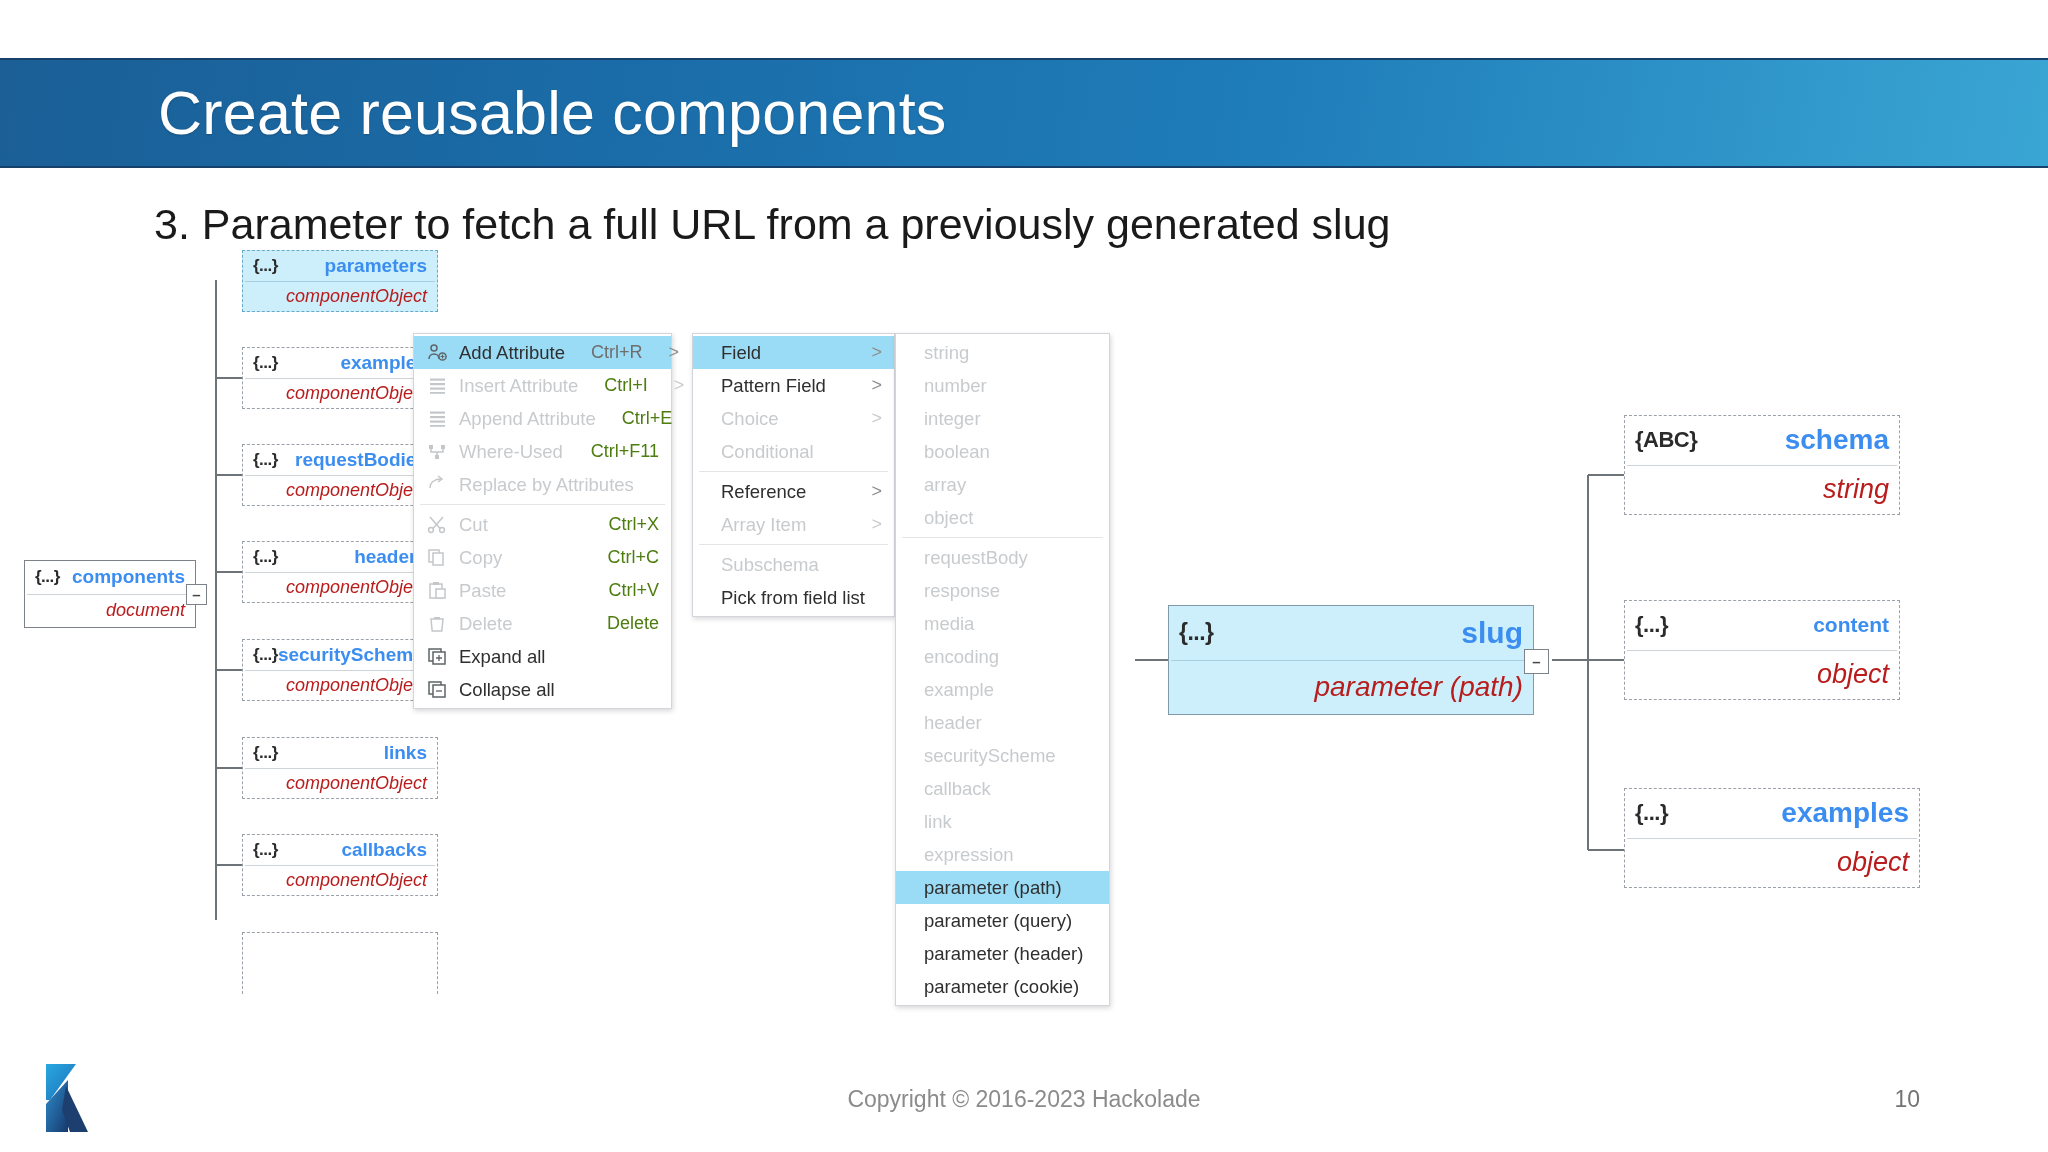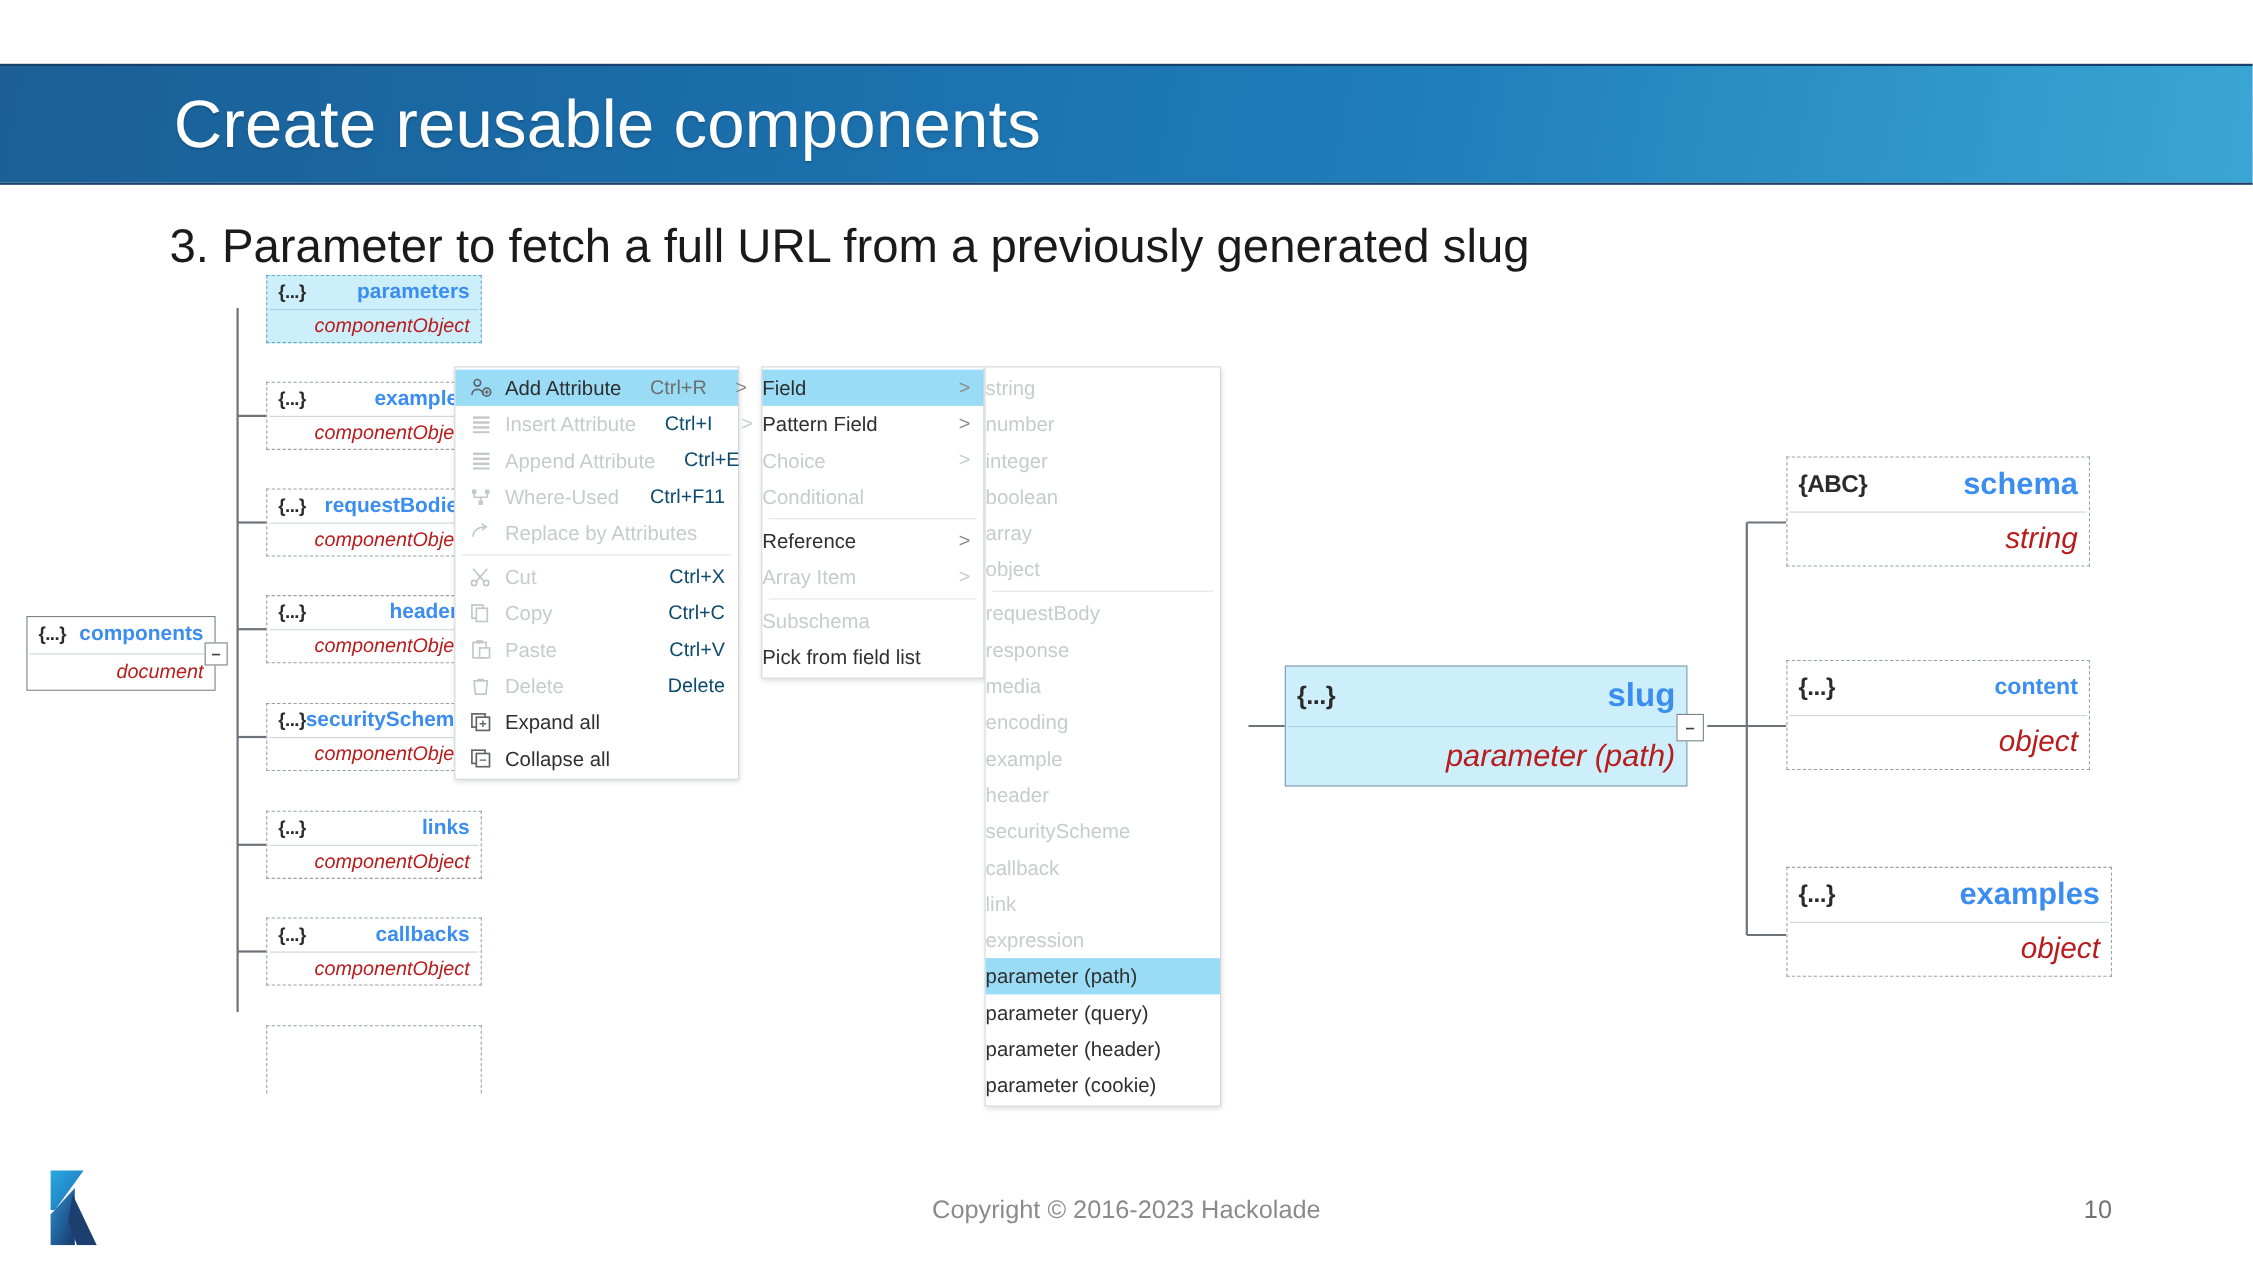--- a/index.html
+++ b/index.html
@@ -86,27 +86,27 @@
   }
   .mi.dis { color: #c8cbce; }
   .mi.hl { background: #9adcf5; }
   .mi .mi-ico {
     width: 26px; height: 22px; flex: 0 0 26px;
     margin-right: 9px;
     display: flex; align-items: center; justify-content: center;
   }
   .mi .mi-label { flex: 1 1 auto; }
   .mi .mi-acc { margin-left: 26px; color: #6e6e6e; font-size: 18px; }
-  .mi.dis .mi-acc { color: #0c4a6e; }
+  .mi.dis .mi-acc { color: #4d7c0f; }
   .mi .mi-arrow { margin-left: 26px; color: #8d8d8d; font-size: 18px; }
   .mi.dis .mi-arrow { color: #c8cbce; }
   .msep { height: 1px; background: #e3e5e7; margin: 3px 6px; }
 
   
-  .menu.plain .mi { padding-left: 0; }
+  .menu.plain .mi { padding-left: 28px; }
 
   
   .footer-copy {
     position: absolute; left: 0; top: 1086px; width: 2048px;
     text-align: center; font-size: 23px; color: #8b8b8b;
   }
   .footer-page {
     position: absolute; right: 128px; top: 1086px;
     font-size: 23px; color: #737373;
   }

